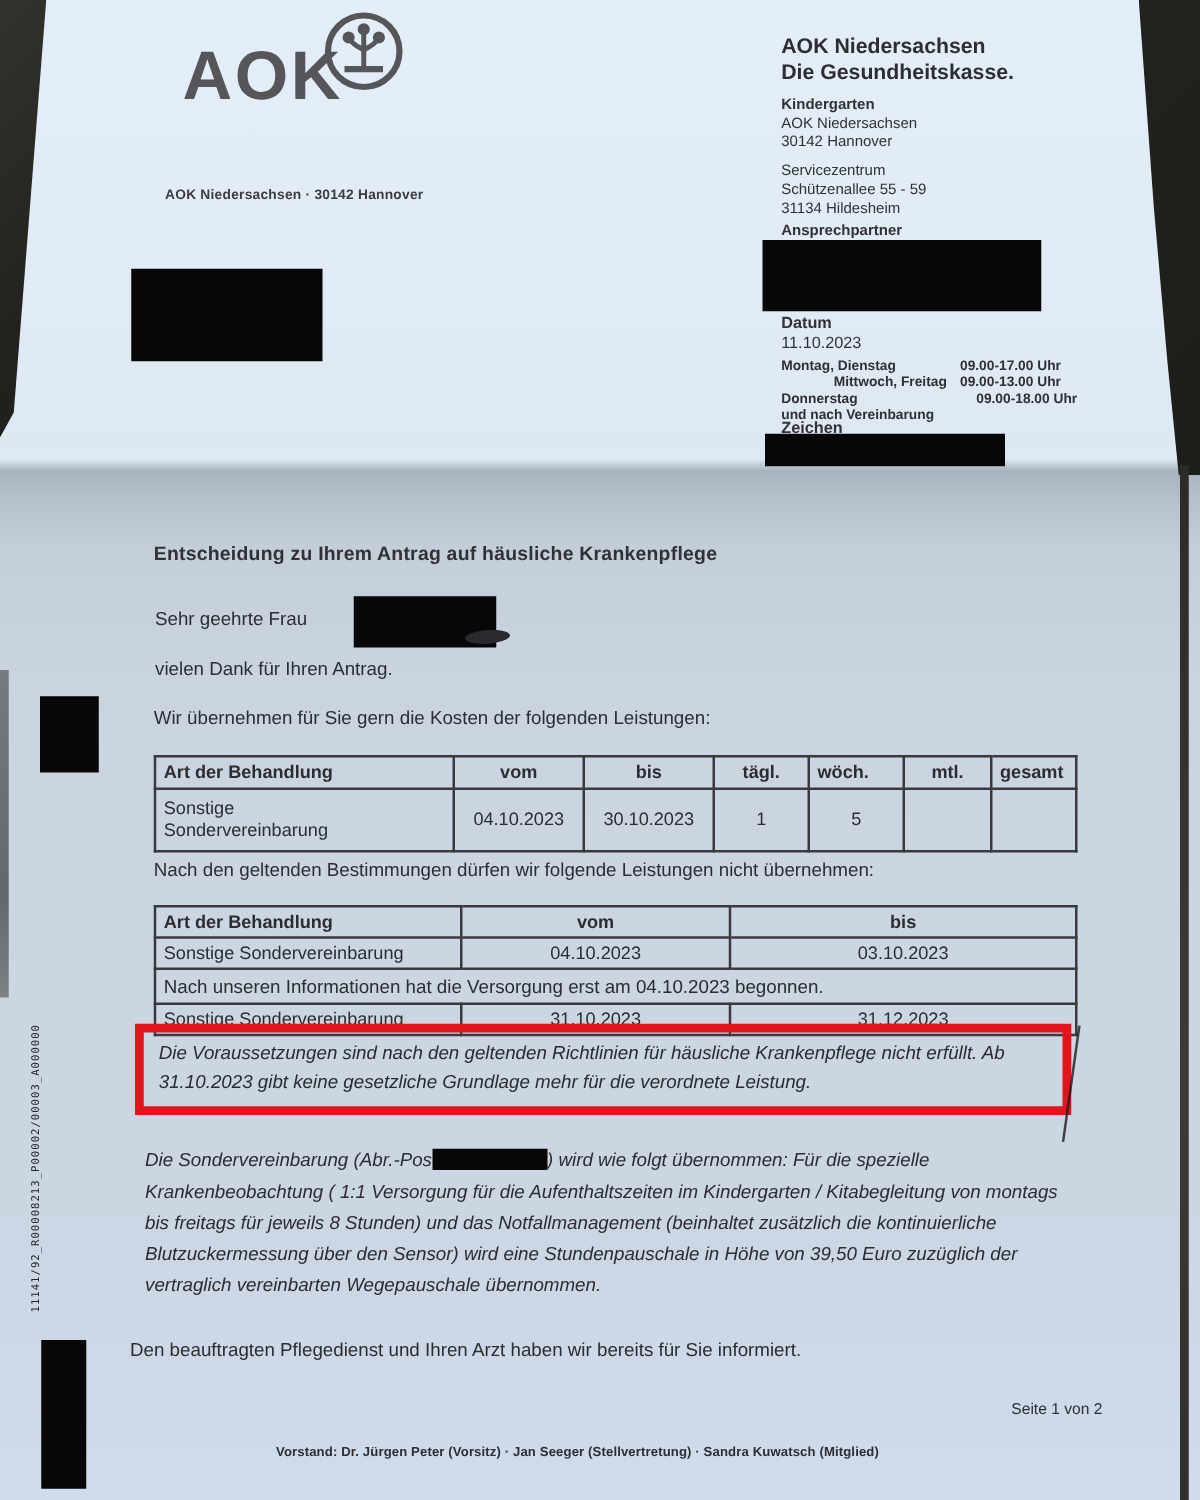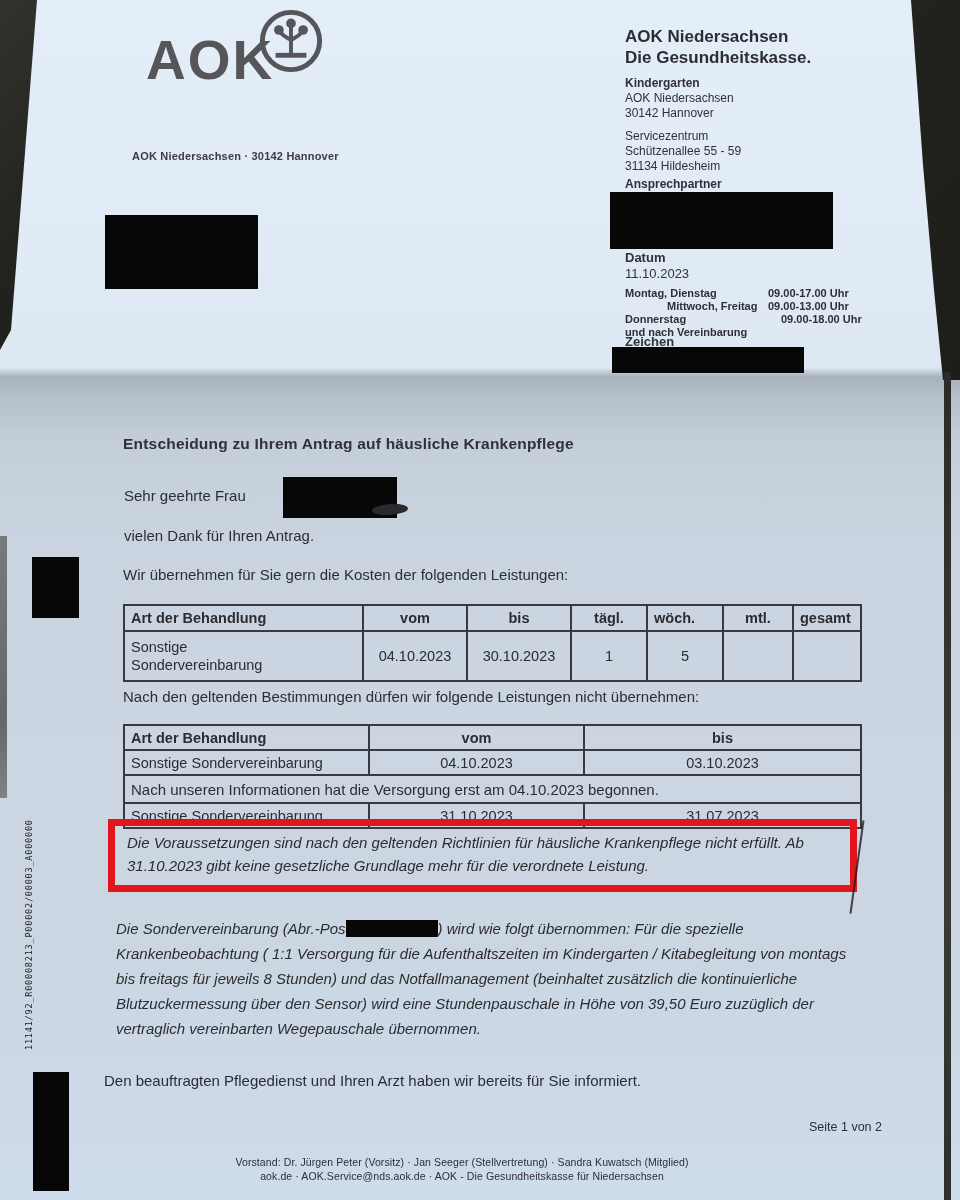--- a/index.html
+++ b/index.html
@@ -69,21 +69,21 @@
     padding:5px 10px 7px 12px;font-size:15px;line-height:1.55;font-style:italic;color:#2b2b30;}
   #crease-right{left:856px;top:820px;width:2px;height:94px;background:#1c1c1c;transform:rotate(8deg);opacity:.8;}
   #special-para{left:116px;top:916px;width:748px;font-size:15px;line-height:25px;
     font-style:italic;color:#2c2c31;}
   .inline-redact{display:inline-block;width:92px;height:17px;background:#070707;vertical-align:-3px;}
   #closing-info{left:104px;top:1072px;font-size:15px;color:#2c2c31;}
   #page-indicator{top:1120px;right:78px;font-size:12.5px;color:#2e2e33;}
   #margin-code{left:24px;top:1050px;transform:rotate(-90deg);transform-origin:left top;
     font-family:"DejaVu Sans Mono",monospace;font-size:8.5px;letter-spacing:.8px;color:#232327;white-space:nowrap;}
   #footer-block{left:212px;top:1155px;width:500px;text-align:center;
-    font-size:10.5px;line-height:14px;color:#2e2e33;font-weight:normal;letter-spacing:.1px;}
+    font-size:10.5px;line-height:14px;color:#2e2e33;font-weight:bold;letter-spacing:.1px;}
 </style>
 </head>
 <body>
 
 <div id="scan">
 
   <div class="abs edge" id="edge-right"></div>
   <div class="abs edge" id="edge-left"></div>
   <div class="abs" id="edge-right-strip"></div>
   <div class="abs" id="edge-left-strip"></div>
@@ -187,35 +187,34 @@
       <td class="cell-art">Sonstige Sondervereinbarung</td>
       <td>04.10.2023</td>
       <td>03.10.2023</td>
     </tr>
     <tr>
       <td colspan="3" class="note-cell">Nach unseren Informationen hat die Versorgung erst am 04.10.2023 begonnen.</td>
     </tr>
     <tr>
       <td class="cell-art">Sonstige Sondervereinbarung</td>
       <td>31.10.2023</td>
-      <td>31.07.2023</td>
+      <td>31.12.2023</td>
     </tr>
   </tbody>
     </table>
 
   <div class="abs" id="highlight-box">Die Voraussetzungen sind nach den geltenden Richtlinien für häusliche Krankenpflege nicht erfüllt. Ab 31.10.2023 gibt keine gesetzliche Grundlage mehr für die verordnete Leistung.</div>
   <div class="abs" id="crease-right"></div>
 
   <div class="abs" id="special-para">
     <span>Die Sondervereinbarung (Abr.-Pos</span><span class="inline-redact"></span><span>) wird wie folgt übernommen: Für die spezielle Krankenbeobachtung ( 1:1 Versorgung für die Aufenthaltszeiten im Kindergarten / Kitabegleitung von montags bis freitags für jeweils 8 Stunden) und das Notfallmanagement (beinhaltet zusätzlich die kontinuierliche Blutzuckermessung über den Sensor) wird eine Stundenpauschale in Höhe von 39,50 Euro zuzüglich der vertraglich vereinbarten Wegepauschale übernommen.</span>
   </div>
 
   <div class="abs" id="closing-info">Den beauftragten Pflegedienst und Ihren Arzt haben wir bereits für Sie informiert.</div>
   <div class="abs" id="page-indicator">Seite 1 von 2</div>
 
   <div class="abs" id="margin-code">11141/92_R00008213_P00002/00003_A000000</div>
 
   <div class="abs" id="footer-block">
     <div>Vorstand: Dr. Jürgen Peter (Vorsitz) · Jan Seeger (Stellvertretung) · Sandra Kuwatsch (Mitglied)</div>
-    <div>aok.de · AOK.Service@nds.aok.de · AOK - Die Gesundheitskasse für Niedersachsen</div>
   </div>
 
 </div>
 
 </body></html>

